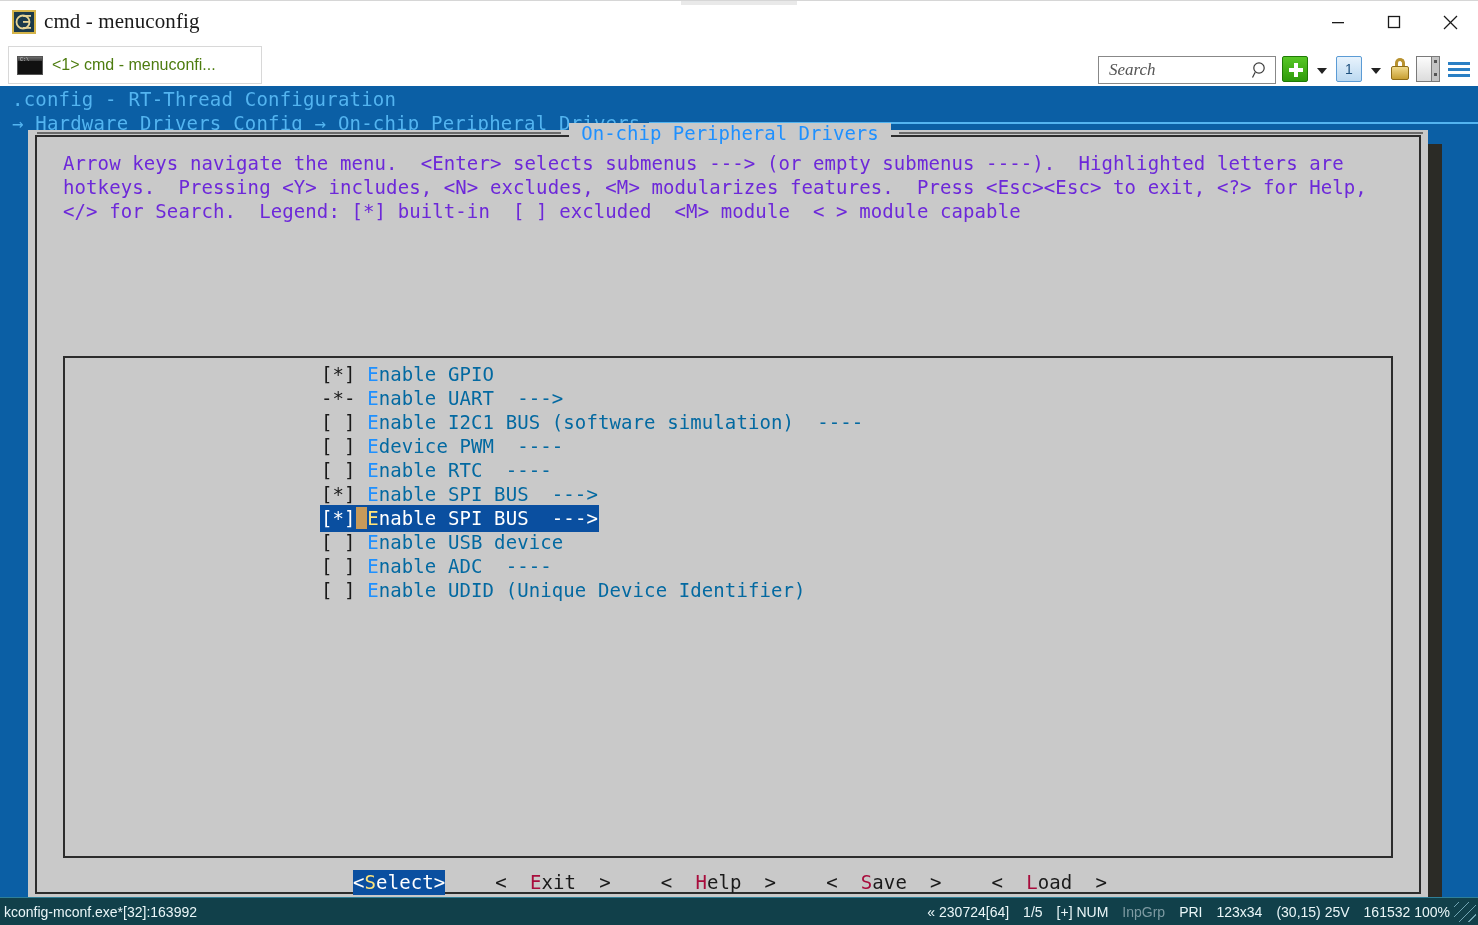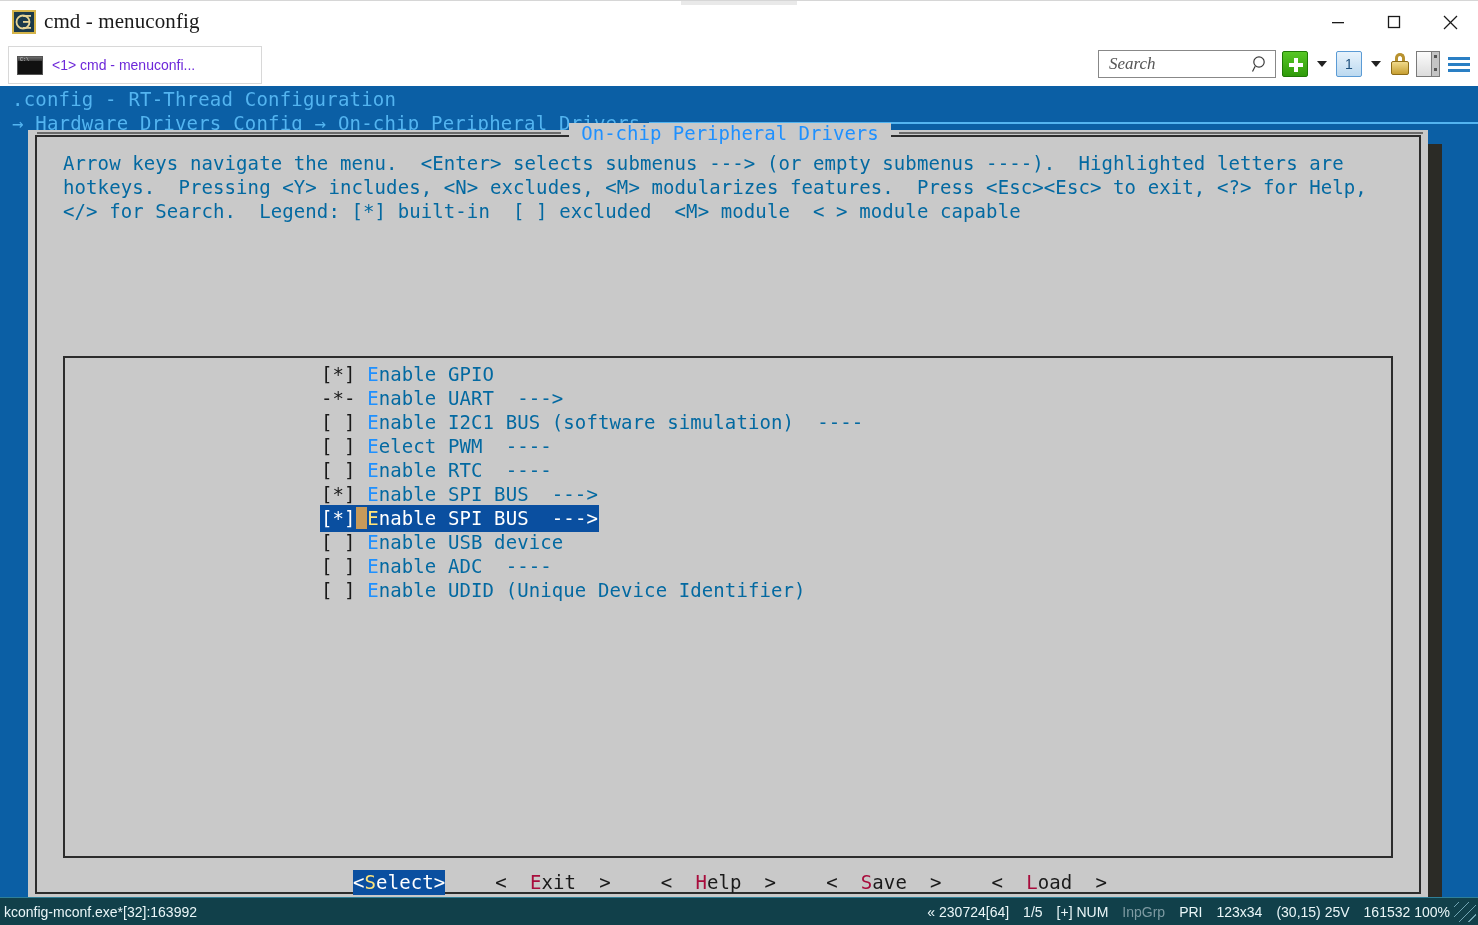--- a/index.html
+++ b/index.html
@@ -100,32 +100,32 @@
   .tab-icon::after {
     content: "C:\\";
     position: absolute;
     left: 2px; top: 1px;
     font-family: "Liberation Mono", monospace;
     font-size: 5px;
     color: #cfcfcf;
     line-height: 1;
   }
   .tab-label {
-    font-size: 14px;
-    color: #6d28d9;
+    font-size: 16px;
+    color: #4d7c0f;
     white-space: nowrap;
     overflow: hidden;
   }
 
   .toolbar {
     position: absolute;
     right: 6px; top: 2px;
     height: 40px;
     display: flex;
-    align-items: center;
+    align-items: flex-end;
     gap: 6px;
   }
   .searchbox {
     width: 178px; height: 28px;
     border: 1px solid #888888;
     background: #ffffff;
     display: flex;
     align-items: center;
     position: relative;
     padding-left: 8px;
@@ -303,21 +303,21 @@
     background: #c9c9c9;
     padding: 0 12px;
     white-space: nowrap;
     line-height: 20px;
   }
 
   .help-block {
     position: absolute;
     left: 26px; top: 14px;
     width: 1340px;
-    color: #0369a1;
+    color: #6d28d9;
     font-size: 19px;
     line-height: 24px;
     white-space: pre;
     letter-spacing: 0.1px;
   }
 
   
   .listbox {
     position: absolute;
     left: 26px; top: 219px;
@@ -531,21 +531,21 @@
 
         <div class="help-block">Arrow keys navigate the menu.  &lt;Enter&gt; selects submenus ---&gt; (or empty submenus ----).  Highlighted letters are
 hotkeys.  Pressing &lt;Y&gt; includes, &lt;N&gt; excludes, &lt;M&gt; modularizes features.  Press &lt;Esc&gt;&lt;Esc&gt; to exit, &lt;?&gt; for Help,
 &lt;/&gt; for Search.  Legend: [*] built-in  [ ] excluded  &lt;M&gt; module  &lt; &gt; module capable</div>
 
         <div class="listbox">
           <div class="list" id="menu-list">
               <div class="list-row"><span class="mark">[*] </span><span class="hot">E</span><span class="rest">nable GPIO</span></div>
               <div class="list-row"><span class="mark">-*- </span><span class="hot">E</span><span class="rest">nable UART  ---&gt;</span></div>
               <div class="list-row"><span class="mark">[ ] </span><span class="hot">E</span><span class="rest">nable I2C1 BUS (software simulation)  ----</span></div>
-              <div class="list-row"><span class="mark">[ ] </span><span class="hot">E</span><span class="rest">elect PWM  ----</span></div>
+              <div class="list-row"><span class="mark">[ ] </span><span class="hot">E</span><span class="rest">device PWM  ----</span></div>
               <div class="list-row"><span class="mark">[ ] </span><span class="hot">E</span><span class="rest">nable RTC  ----</span></div>
               <div class="list-row"><span class="mark">[*] </span><span class="hot">E</span><span class="rest">nable SPI BUS  ---&gt;</span></div>
               <div class="list-row selected"><span class="sel-pad"></span><span class="sel-wrap"><span class="mark">[*]</span><span class="cursor"> </span><span class="hot">E</span><span class="rest">nable SPI BUS  ---&gt;</span></span></div>
               <div class="list-row"><span class="mark">[ ] </span><span class="hot">E</span><span class="rest">nable USB device</span></div>
               <div class="list-row"><span class="mark">[ ] </span><span class="hot">E</span><span class="rest">nable ADC  ----</span></div>
               <div class="list-row"><span class="mark">[ ] </span><span class="hot">E</span><span class="rest">nable UDID (Unique Device Identifier)</span></div>
             </div>
         </div>
 
         <div class="btnbar" id="button-bar">

